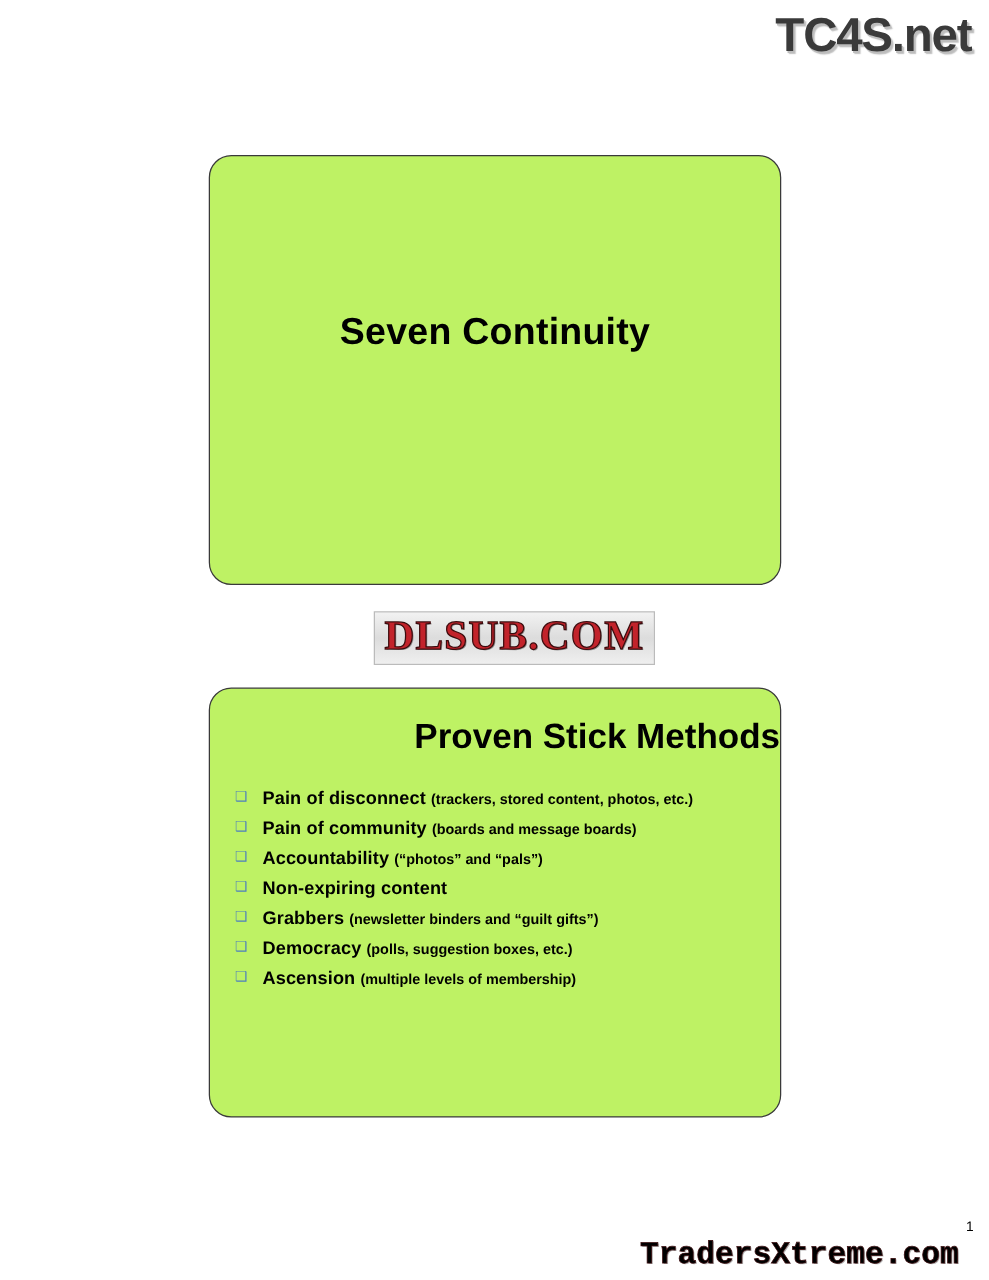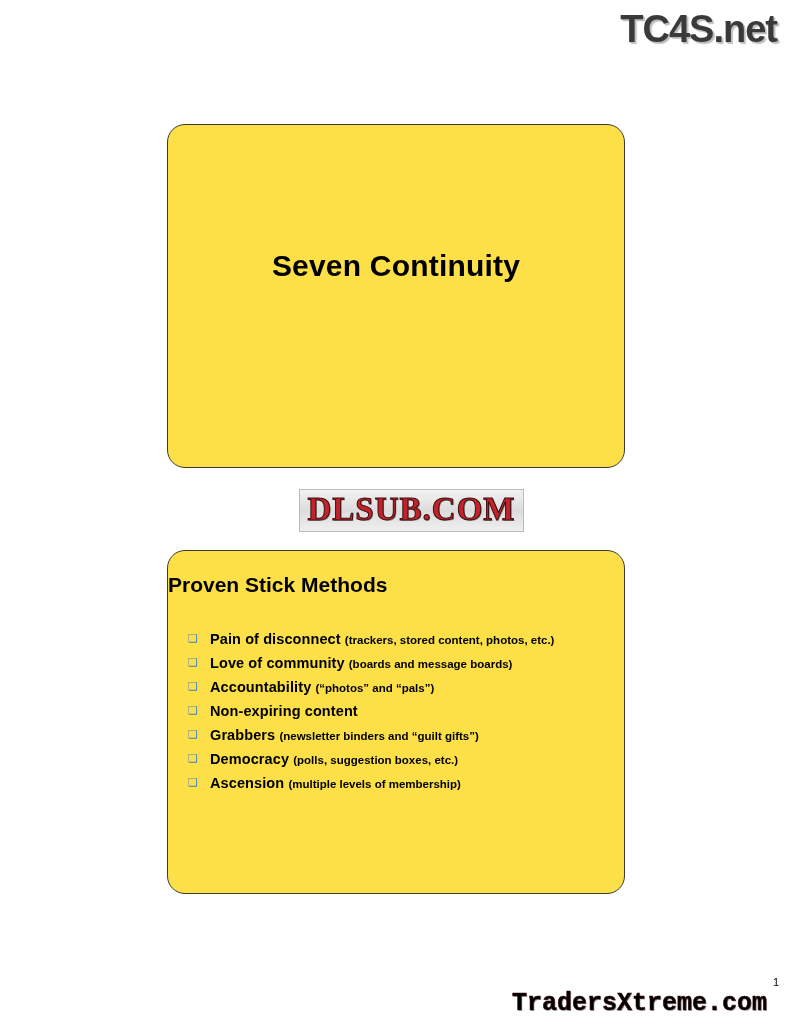--- a/index.html
+++ b/index.html
@@ -27,21 +27,21 @@
     color: #3a3a3a;
     letter-spacing: -1px;
     text-shadow: 1px 1px 0 #bdbdbd, 2px 2px 1px rgba(0,0,0,0.25);
   }
 
   
   .slide {
     position: absolute;
     left: 167px;
     width: 458px;
-    background: #fde047;
+    background: #bef264;
     border: 1px solid #3a3a3a;
     border-radius: 18px;
     box-sizing: border-box;
   }
 
   #slide-one {
     top: 124px;
     height: 344px;
   }
 
@@ -87,22 +87,22 @@
     -webkit-text-stroke: 1px #3a0b0d;
     text-shadow: 1px 1px 0 rgba(0,0,0,0.35);
   }
 
   
   .slide2-title {
     position: absolute;
     left: 0;
     right: 0;
     top: 22px;
-    text-align: left;
-    font-size: 21px;
+    text-align: right;
+    font-size: 28px;
     font-weight: bold;
     color: #000000;
   }
 
   .bullet-list {
     position: absolute;
     left: 20px;
     right: 18px;
     top: 80px;
     margin: 0;
@@ -182,21 +182,21 @@
       <span class="bullet-marker">❑</span>
       <span class="bullet-text">
         <span>Pain of disconnect</span>
         <span class="bullet-note">(trackers, stored content, photos, etc.)</span>
       </span>
     </li>
 
     <li class="bullet-item">
       <span class="bullet-marker">❑</span>
       <span class="bullet-text">
-        <span>Love of community</span>
+        <span>Pain of community</span>
         <span class="bullet-note">(boards and message boards)</span>
       </span>
     </li>
 
     <li class="bullet-item">
       <span class="bullet-marker">❑</span>
       <span class="bullet-text">
         <span>Accountability</span>
         <span class="bullet-note">(“photos” and “pals”)</span>
       </span>

